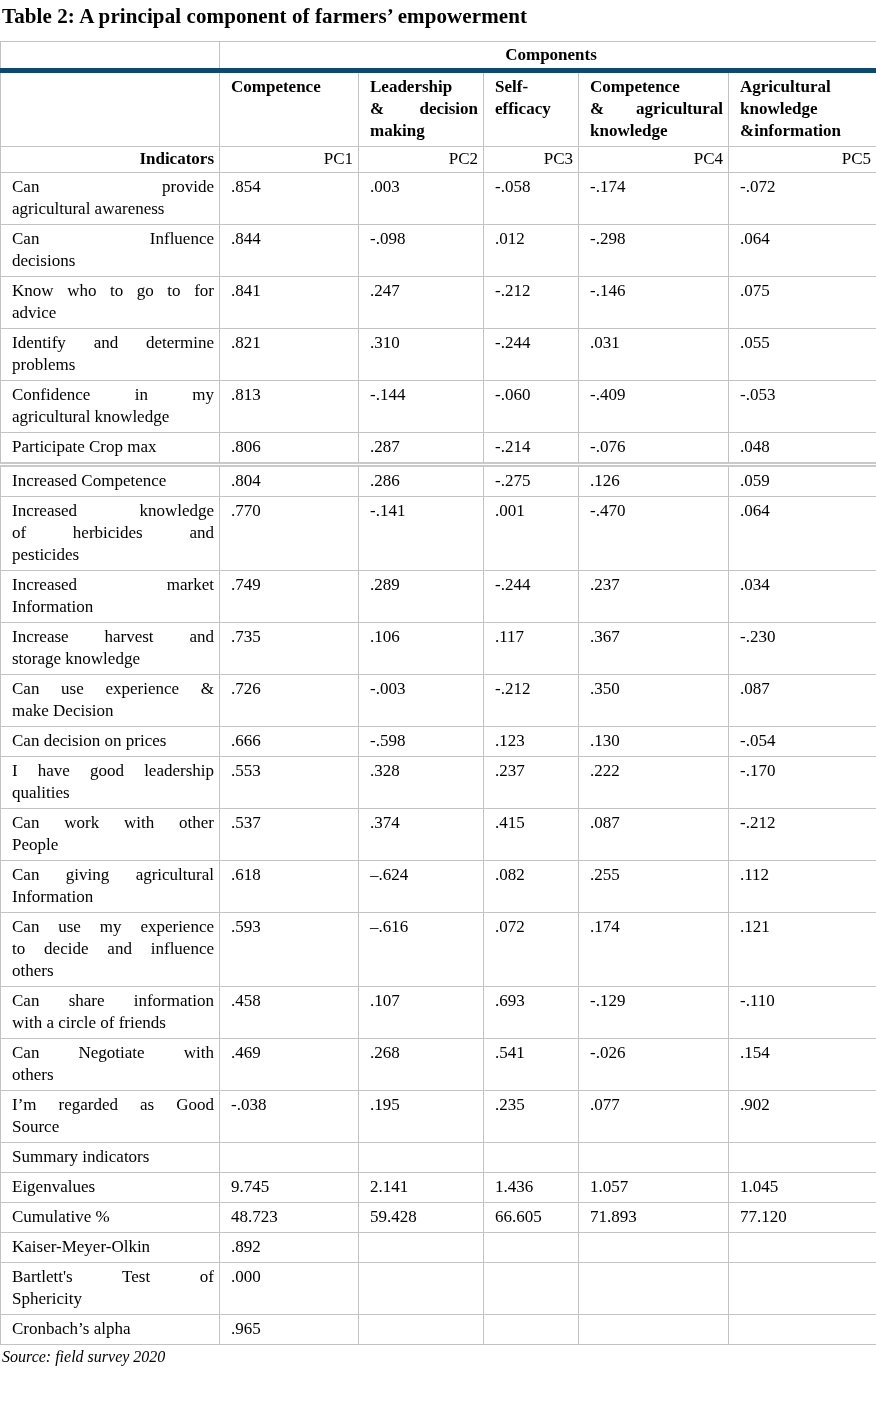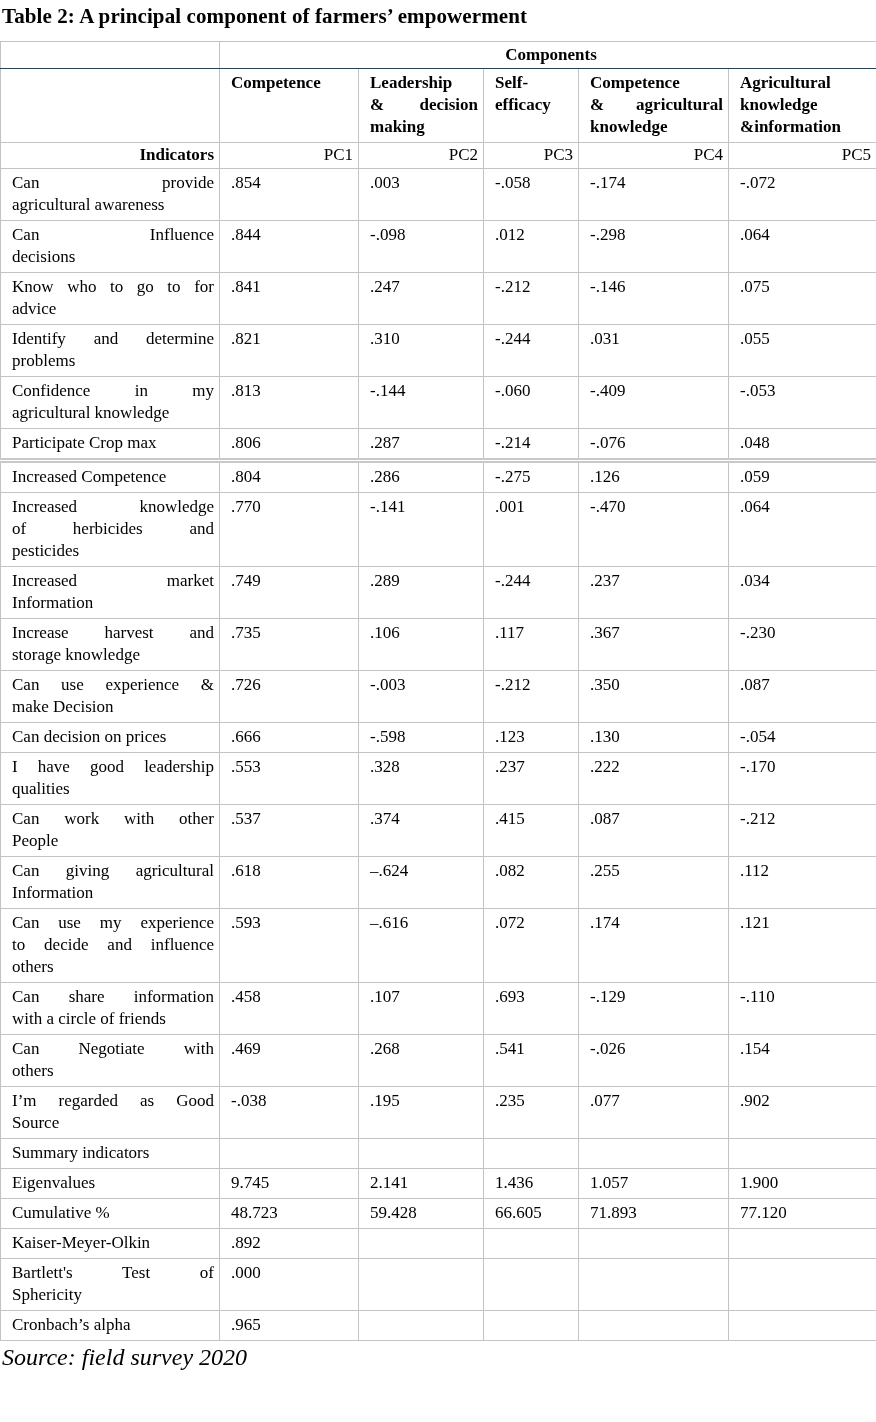--- a/index.html
+++ b/index.html
@@ -30,21 +30,21 @@
     border: 1px solid #c3c3c3;
     vertical-align: top;
     font-size: 17px;
     line-height: 22px;
     padding: 3px 5px 4px 11px;
     overflow: hidden;
     word-wrap: break-word;
   }
   
   tr.comprow td {
-    border-bottom: 1px solid #0c4a6e;
+    border-bottom: 5px solid #0c4a6e;
     padding-top: 2px;
     padding-bottom: 2px;
   }
   td.comp {
     text-align: center;
     font-weight: bold;
   }
   
   td.hd {
     font-weight: bold;
@@ -64,21 +64,21 @@
   
   td.b { font-weight: normal; }
   
   td.blbl { font-weight: normal; }
   
   tr.thick td { border-top: 5px double #c9c9c9; }
   
   td.ind { padding-left: 17px; }
   td.vind { padding-left: 23px; }
   .source {
-    font-size: 24px;
+    font-size: 16px;
     font-style: italic;
     padding: 3px 0 0 2px;
   }
 </style>
 </head>
 <body>
 
 <div class="page">
 
   <div class="title">Table 2: A principal component of farmers’ empowerment</div>
@@ -351,21 +351,21 @@
           <td class=""></td>
         </tr>
         <tr>
           <td class="ind">
             <div class="ll">Eigenvalues</div>
           </td>
           <td class="vind">9.745</td>
           <td class="vind">2.141</td>
           <td class="vind">1.436</td>
           <td class="vind">1.057</td>
-          <td class="vind">1.900</td>
+          <td class="vind">1.045</td>
         </tr>
         <tr>
           <td class="ind">
             <div class="ll">Cumulative %</div>
           </td>
           <td class="">48.723</td>
           <td class="">59.428</td>
           <td class="">66.605</td>
           <td class="">71.893</td>
           <td class="">77.120</td>

